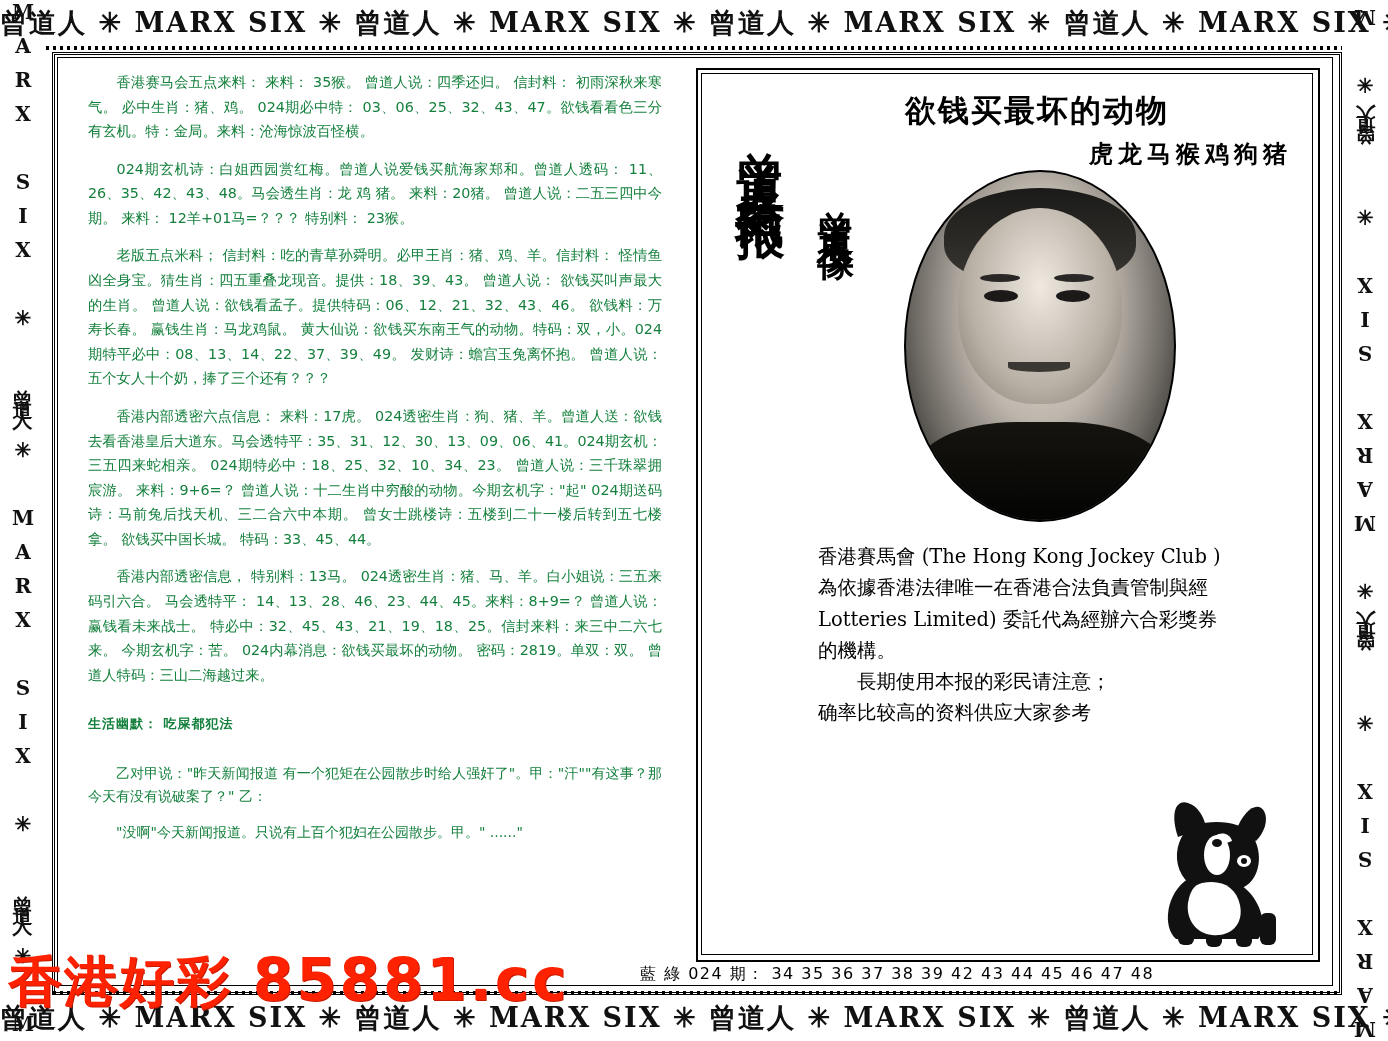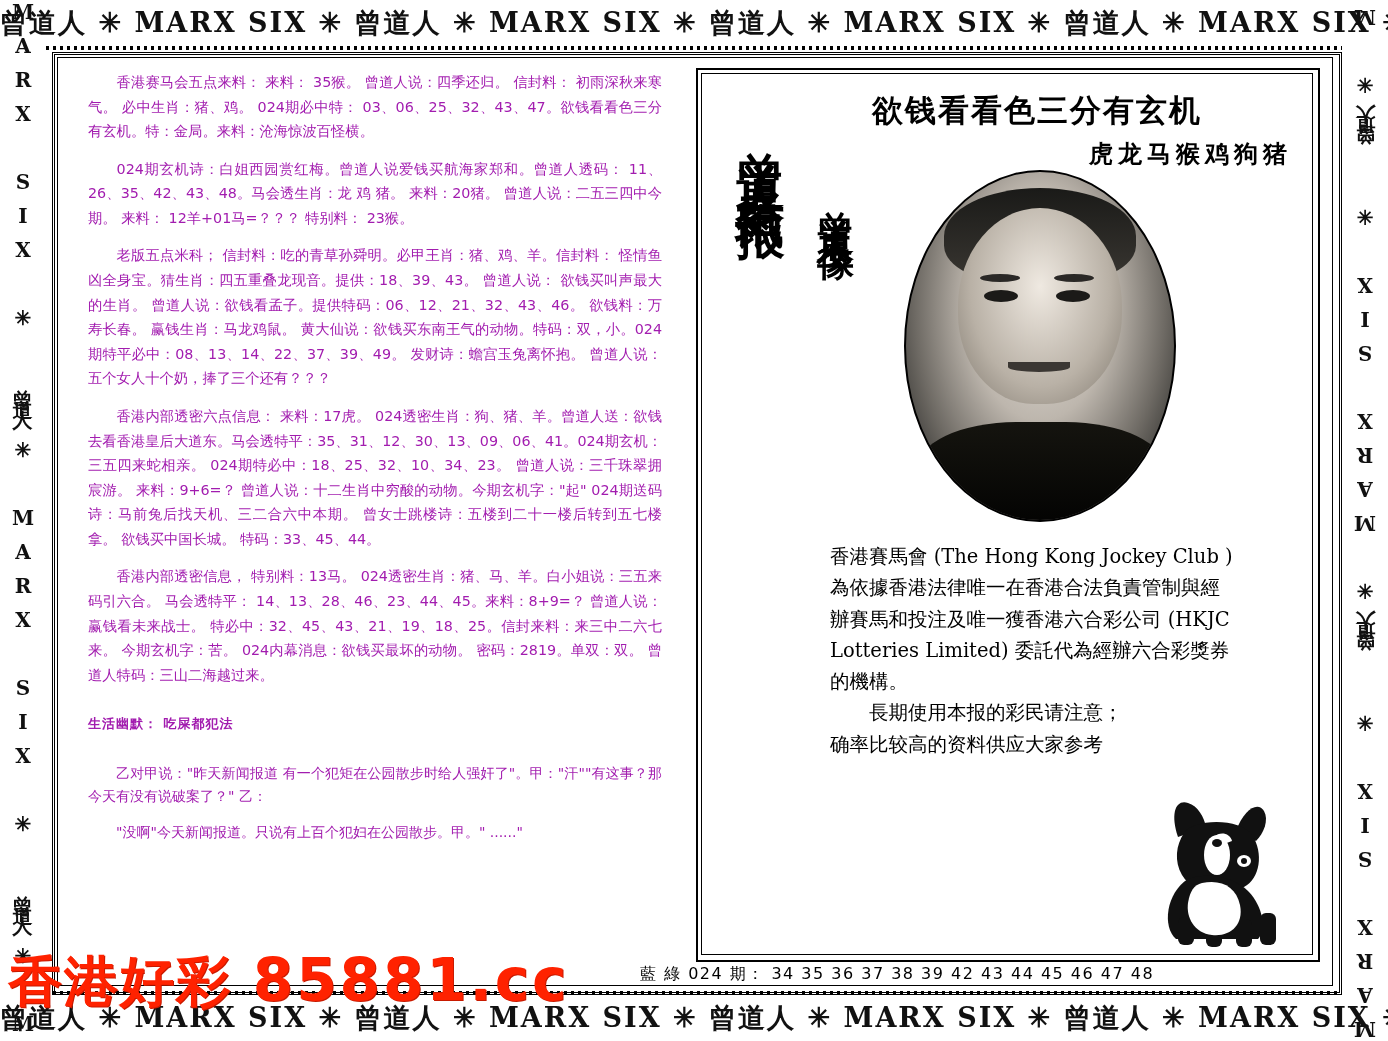--- a/index.html
+++ b/index.html
@@ -64,21 +64,21 @@
     width:1264px;height:917px;
     display:flex;
   }
   .left-col{
     width:610px;
     padding:8px 10px 0 26px;
     box-sizing:border-box;
     font-family:"DejaVu Sans","Liberation Sans",sans-serif;
     font-size:14.3px;
     line-height:1.72;
-    color:#a21caf;
+    color:#15803d;
     text-align:justify;
   }
   .para{margin:0 0 13px 0;text-indent:2em;}
   .joke-title{
     font-weight:bold;font-size:13px;margin:26px 0 26px 0;
     letter-spacing:1px;
   }
   .joke-p{margin:0 0 12px 0;text-indent:2em;font-size:14px;line-height:1.7;}
   
   .right-col{
@@ -195,21 +195,21 @@
   .rt-body{
     position:absolute;
     left:146px;top:480px;
     width:470px;
     font-family:"DejaVu Serif","Liberation Serif",serif;
     font-size:19.5px;
     line-height:1.5;
     color:#000;
     text-align:justify;
   }
-  .rt-body p{margin:0 0 2px 12px;}
+  .rt-body p{margin:0 0 2px 0;}
   .rt-body p.indent{text-indent:2em;}
   .dog{
     position:absolute;
     right:18px;bottom:26px;
     width:190px;height:170px;
   }
   
   .bottom-nums{
     position:absolute;
     left:640px;bottom:56px;
@@ -267,42 +267,41 @@
 
       <div class="joke-title">生活幽默： 吃屎都犯法</div>
       <p class="joke-p">乙对甲说："昨天新闻报道 有一个犯矩在公园散步时给人强奸了"。甲："汗""有这事？那今天有没有说破案了？" 乙：</p>
       <p class="joke-p">"没啊"今天新闻报道。只说有上百个犯妇在公园散步。甲。" ......"</p>
     </div>
 
     <div class="right-col">
       <div class="rt-frame"></div>
       <div class="rt-frame-in"></div>
 
-      <div class="rt-title">欲钱看看色三分有玄机</div>
+      <div class="rt-title">欲钱买最坏的动物</div>
       <div class="rt-sub">虎龙马猴鸡狗猪</div>
 
       <div class="rt-vertical">曾道人老鼠报</div>
       <div class="rt-vert2">曾道人玉像</div>
 
       <div class="portrait">
         <div class="hair"></div>
         <div class="face"></div>
         <div class="brow l"></div>
         <div class="brow r"></div>
         <div class="eye l"></div>
         <div class="eye r"></div>
         <div class="nose"></div>
         <div class="mouth"></div>
         <div class="body"></div>
       </div>
 
       <div class="rt-body">
         <p>香港賽馬會 (The Hong Kong Jockey Club )</p>
         <p>為依據香港法律唯一在香港合法負責管制與經</p>
-        <p>辦賽馬和投注及唯一獲香港六合彩公司 (HKJC</p>
         <p>Lotteries Limited) 委託代為經辦六合彩獎券</p>
         <p>的機構。</p>
         <p class="indent">長期使用本报的彩民请注意；</p>
         <p>确率比较高的资料供应大家参考</p>
       </div>
 
       <svg class="dog" viewBox="0 0 190 170">
         <g fill="#111">
           <path d="M60 54 C52 30 58 16 70 20 C80 23 86 34 88 44 L60 54 Z"></path>
           <path d="M118 48 C126 26 140 18 146 28 C151 37 146 50 138 58 L118 48 Z"></path>

